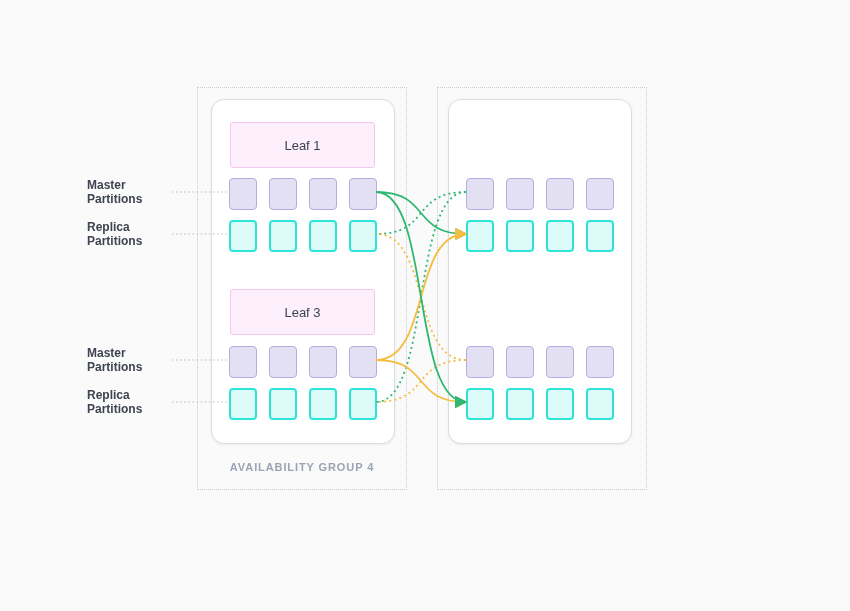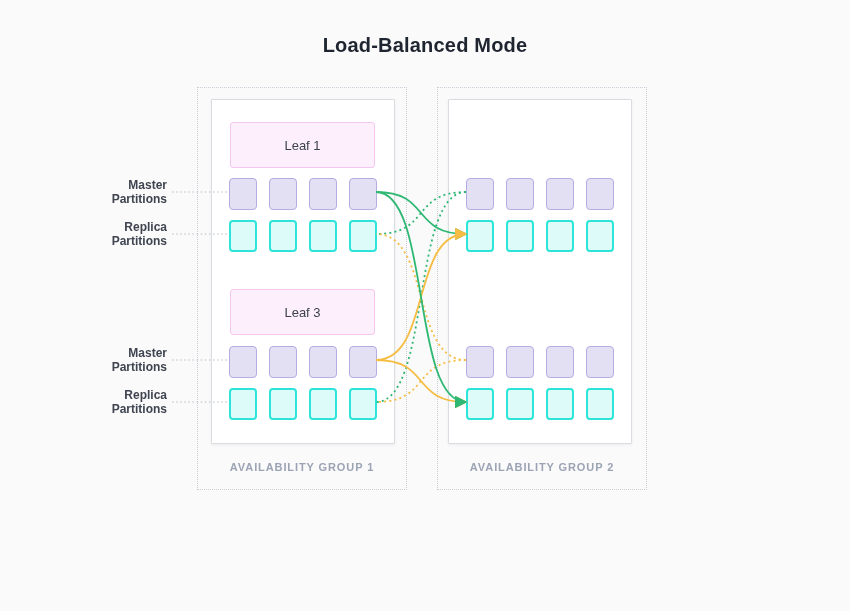--- a/index.html
+++ b/index.html
@@ -17,39 +17,38 @@
     position:absolute;top:34px;left:0;right:0;
     margin:0;
     text-align:center;
     font-size:20px;font-weight:700;
     color:#1e2430;
     letter-spacing:.2px;
   }
   .row-label{
     position:absolute;
     left:87px;width:80px;
-    text-align:right;
     font-size:12px;font-weight:700;
     line-height:13.5px;
     color:#3e4450;
   }
   .ag{
     position:absolute;top:87px;
     width:208px;height:401px;
     border:1px dotted #c9cdd5;
   }
   .ag1{left:197px;}
   .ag2{left:437px;}
   .card{
     position:absolute;
     top:11px;
     width:182px;height:343px;
     background:#ffffff;
     border:1px solid #d9dce1;
-    border-radius:1px;
+    border-radius:13px;
     box-shadow:0 1px 3px rgba(40,45,60,.07);
   }
   .ag1 .card{left:13px;}
   .ag2 .card{left:10px;}
   .leaf-box{
     position:absolute;left:18px;width:143px;height:44px;
     background:var(--leaf-fill,#fdf0fc);
     border:1px solid var(--leaf-border,#f3c7ef);
     border-radius:3px;
     display:flex;align-items:center;justify-content:center;
@@ -94,21 +93,20 @@
     stroke:#b8bcc6;
     stroke-width:1.2;
     stroke-dasharray:1.5 2.6;
   }
 </style>
 </head>
 <body>
 
 <div class="page">
 
-  <h1 class="title">Load-Balanced Mode</h1>
 
   <div class="row-label" style="top:179px">Master Partitions</div>
   <div class="row-label" style="top:221px">Replica Partitions</div>
   <div class="row-label" style="top:347px">Master Partitions</div>
   <div class="row-label" style="top:389px">Replica Partitions</div>
 
   <div class="ag ag1">
     <div class="card">
       <div class="leaf-box pos-leaf1">
         <span>Leaf 1</span>
@@ -135,21 +133,21 @@
           <div class="psq master"></div>
           <div class="psq master"></div>
         </div>
       <div class="p-row pos-r2">
           <div class="psq replica"></div>
           <div class="psq replica"></div>
           <div class="psq replica"></div>
           <div class="psq replica"></div>
         </div>
     </div>
-    <div class="ag-caption">AVAILABILITY GROUP 1</div>
+    <div class="ag-caption">AVAILABILITY GROUP 4</div>
   </div>
 
   <div class="ag ag2">
     <div class="card">
       <div class="p-row pos-m1">
           <div class="psq master"></div>
           <div class="psq master"></div>
           <div class="psq master"></div>
           <div class="psq master"></div>
         </div>
@@ -166,21 +164,20 @@
           <div class="psq master"></div>
           <div class="psq master"></div>
         </div>
       <div class="p-row pos-r2">
           <div class="psq replica"></div>
           <div class="psq replica"></div>
           <div class="psq replica"></div>
           <div class="psq replica"></div>
         </div>
     </div>
-    <div class="ag-caption">AVAILABILITY GROUP 2</div>
   </div>
 
   <svg id="conn-svg" class="overlay" width="850" height="611" viewBox="0 0 850 611">
     <defs id="marker-defs">
         <marker id="arrow-green" viewBox="0 0 8 8" refX="7" refY="4" markerWidth="7" markerHeight="7" orient="auto">
           <path d="M0,0 L8,4 L0,8 Z" fill="#2fb873"></path>
         </marker>
         <marker id="arrow-orange" viewBox="0 0 8 8" refX="7" refY="4" markerWidth="7" markerHeight="7" orient="auto">
           <path d="M0,0 L8,4 L0,8 Z" fill="#f5bd43"></path>
         </marker>

